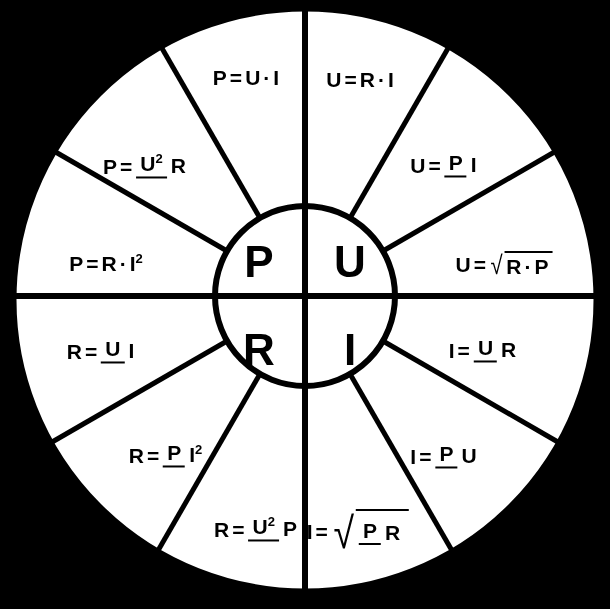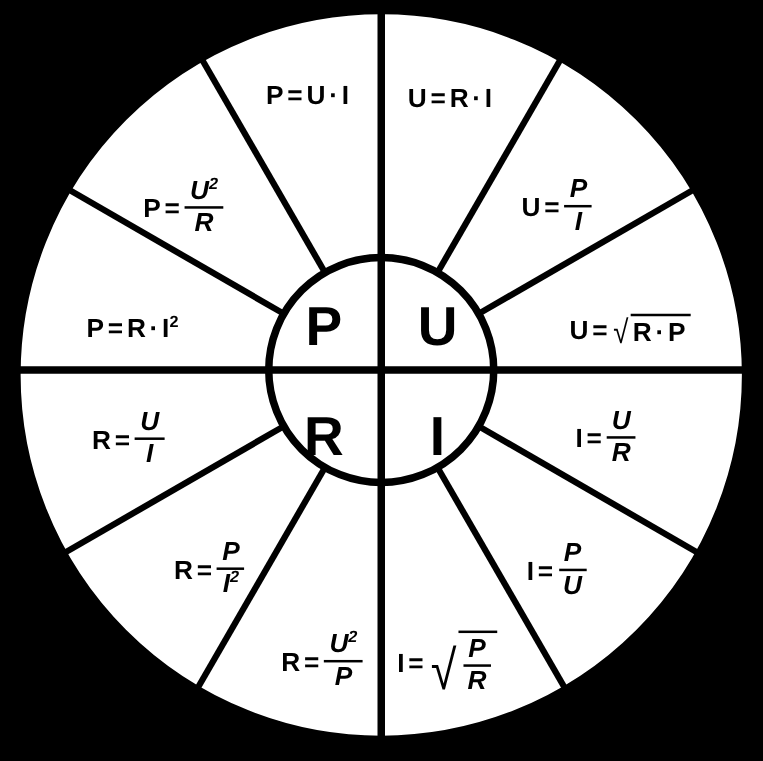--- a/index.html
+++ b/index.html
@@ -52,28 +52,27 @@
     transform: translate(-50%, -50%);
     color: #000000;
     font-family: "Liberation Sans", sans-serif;
     font-weight: bold;
     font-size: 44px;
     line-height: 1;
   }
   
   .frac {
     display: inline-flex;
-    flex-direction: column;
+    flex-direction: row;
     align-items: center;
     justify-content: center;
     vertical-align: middle;
     margin: 0 1px;
     position: relative;
     top: -1px;
-    font-style: italic;
   }
   .frac .num {
     display: block;
     padding: 0 4px 1px 4px;
     border-bottom: 2.5px solid #000000;
     font-size: 21px;
     line-height: 1.05;
   }
   .frac .den {
     display: block;

